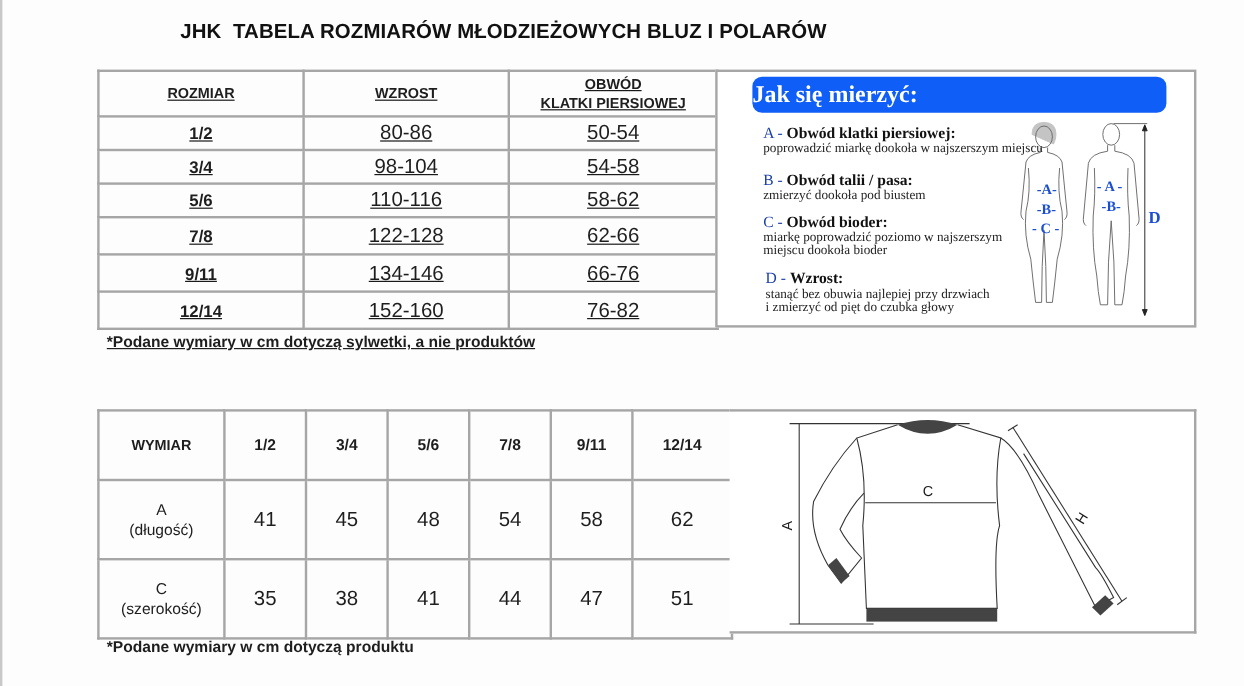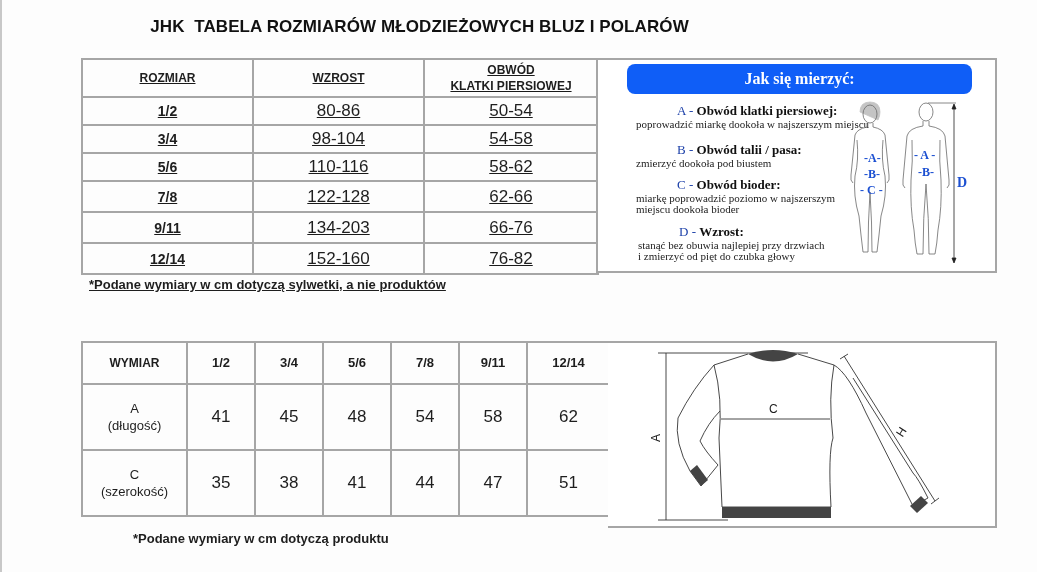--- a/index.html
+++ b/index.html
@@ -17,38 +17,38 @@
   table.grid td.bold { font-weight: bold; font-size: 14px; }
 
   #t1 { left: 81px; top: 58px; width: 516px; text-decoration: underline; }
   #t1 col.c1 { width: 171px; } #t1 col.c2 { width: 171px; } #t1 col.c3 { width: 174px; }
   #t1 tr.h { height: 38px; }
   #t1 tr.r { height: 28px; }
   #t1 tr.r.tall { height: 31px; }
 
   .note { position: absolute; left: 89px; font-size: 13px; font-weight: bold; color: #1e1e1e; }
   #note1 { top: 277px; text-decoration: underline; }
-  #note2 { top: 531px; margin-left: 44px; }
+  #note2 { top: 531px; }
 
   .infobox { position: absolute; left: 596px; top: 58px; width: 401px; height: 215px;
              border: 2px solid #a6a6a6; border-left: 2px solid #a6a6a6; background: #fff; }
   .banner { position: absolute; left: 29px; top: 4px; width: 345px; height: 30px; border-radius: 8px;
             background: #0f5ef7; color: #fff; font-family: "Liberation Serif", serif; font-weight: bold;
-            font-size: 16px; text-align: center; line-height: 30px; }
+            font-size: 20px; line-height: 30px; }
   .meas { position: absolute; left: 38px; font-family: "Liberation Serif", serif; }
-  .meas .head { font-size: 13px; font-weight: bold; color: #111; white-space: nowrap; margin-left: 41px; }
+  .meas .head { font-size: 13px; font-weight: bold; color: #111; white-space: nowrap; }
   .meas .head .letter { color: #1b3fa8; font-weight: normal; }
   .meas .desc { font-size: 11px; color: #222; line-height: 11px; white-space: nowrap; }
   #m0 { top: 43px; } #m1 { top: 82px; } #m2 { top: 117px; } #m3 { top: 164px; left: 40px; }
   .bodies { position: absolute; left: 248px; top: 40px; width: 130px; height: 170px; }
   .blabel { position: absolute; font-family: "Liberation Serif", serif; font-weight: bold; color: #1b4fd1; font-size: 12px; }
 
   #t2 { left: 81px; top: 341px; width: 528px; }
   #t2 col.w0 { width: 105px; } #t2 col.w { width: 68px; } #t2 col.wl { width: 83px; }
-  #t2 tr.h { height: 42px; }
+  #t2 tr.h { height: 58px; }
   #t2 tr.r { height: 66px; }
   #t2 th { font-size: 12px; }
   #t2 th.sz { font-size: 13px; }
   #t2 td.lbl { font-size: 13px; line-height: 17px; }
 
   .sweatbox { position: absolute; left: 608px; top: 341px; width: 389px; height: 187px;
               border: 2px solid #a6a6a6; border-left: none; background: #fff; }
   .sweatbox svg { position: absolute; left: 0; top: 0; }
 </style>
 </head>
@@ -88,21 +88,21 @@
     <td>110-116</td>
     <td>58-62</td>
   </tr>
   <tr class="r tall">
     <td class="bold">7/8</td>
     <td>122-128</td>
     <td>62-66</td>
   </tr>
   <tr class="r tall">
     <td class="bold">9/11</td>
-    <td>134-203</td>
+    <td>134-146</td>
     <td>66-76</td>
   </tr>
   <tr class="r tall">
     <td class="bold">12/14</td>
     <td>152-160</td>
     <td>76-82</td>
   </tr>
 </tbody>
   </table>
 

